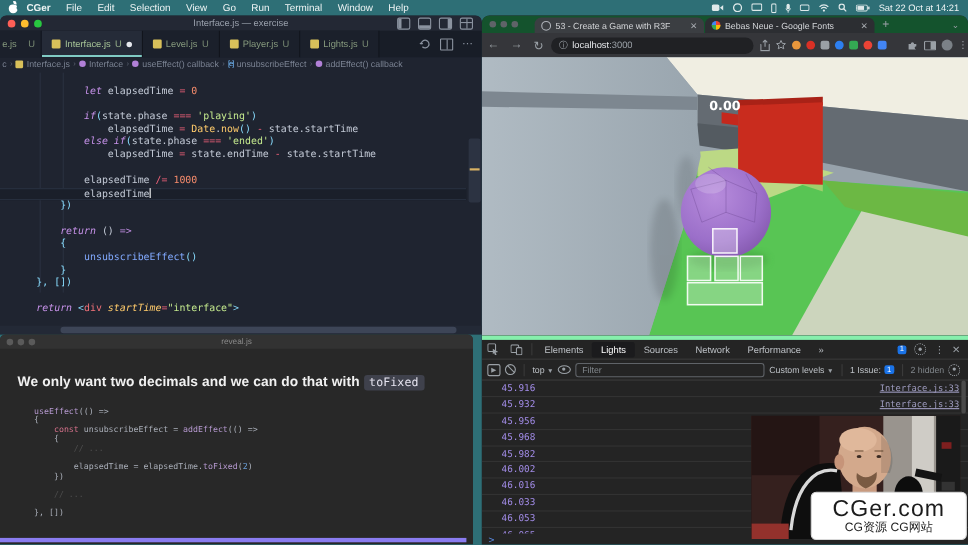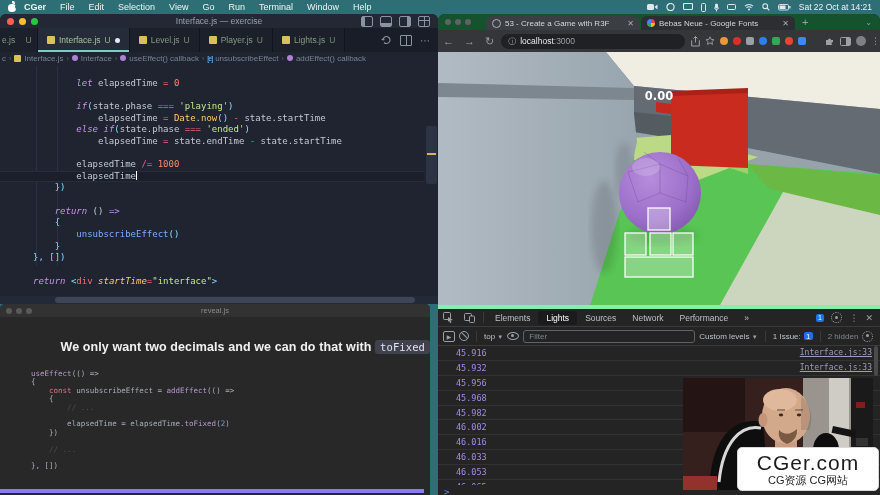--- a/index.html
+++ b/index.html
@@ -63,21 +63,21 @@
   #vs-ruler{position:absolute;right:0;top:0;width:13px;height:100%;}
   #vs-ruler .thumb{position:absolute;right:1px;top:62px;width:11px;height:58px;background:#2c3342;border-radius:2px;}
   #vs-ruler .mark{position:absolute;right:2px;top:89px;width:9px;height:2px;background:#d8b264;}
   #vs-hscroll{position:relative;height:8px;background:#232936;}
   #vs-hscroll .thumb{position:absolute;left:55px;top:1px;width:360px;height:6px;border-radius:3px;background:#3d4557;}
   
   #slides{left:0;top:304px;width:430px;height:191px;background:#282828;border-radius:5px 5px 0 0;overflow:hidden;}
   #sl-titlebar{position:relative;height:13px;background:#323232;display:flex;align-items:center;}
   #sl-dots{display:flex;gap:4px;padding-left:6px;}
   #sl-title{position:absolute;left:0;right:0;text-align:center;font-size:7.5px;color:#8a8a8a;}
-  #sl-heading{position:absolute;left:0;top:36px;width:100%;text-align:right;color:#f1f1f1;font-size:12.5px;font-weight:bold;letter-spacing:.1px;}
+  #sl-heading{position:absolute;left:16px;top:36px;width:100%;text-align:left;color:#f1f1f1;font-size:12.5px;font-weight:bold;letter-spacing:.1px;}
   .chip{font-family:"DejaVu Sans Mono",monospace;font-weight:normal;font-size:10.5px;background:#3f414c;color:#e6e4f0;border-radius:3px;padding:1px 5px;}
   #sl-code{position:absolute;left:14px;top:66px;right:10px;}
   #sl-code .cl{height:8.4px;line-height:8.4px;font-size:7.5px;padding-left:17px;color:#a9aeb8;}
   .tk-b{color:#a9aeb8;}
   .tk-kw2{color:#d8728c;}
   .tk-com{color:#4e4e4e;}
   .tk-num2{color:#6a9fd8;}
   .tk-fn2{color:#b79ad1;}
   .tk-op2{color:#a9aeb8;}
   #sl-progress{position:absolute;left:0;bottom:2px;width:424px;height:4px;background:#8a7cf0;}

